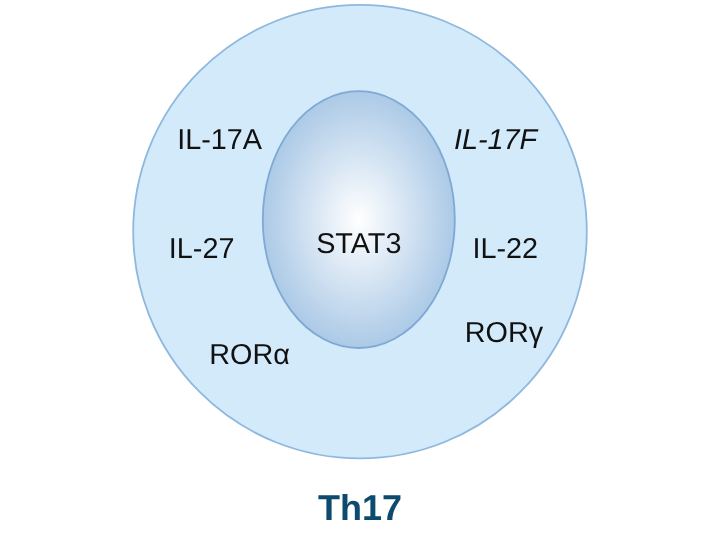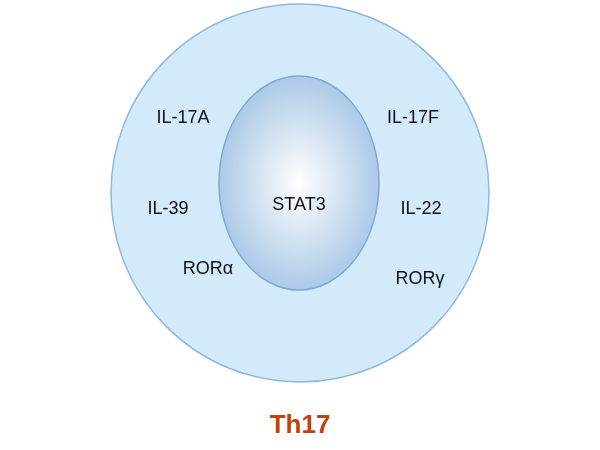--- a/index.html
+++ b/index.html
@@ -1,35 +1,35 @@
 <!DOCTYPE html>
 <html><head>
 <meta charset="utf-8">
 <style>
   html, body { margin:0; padding:0; background:#ffffff; }
   body { width:600px; height:450px; position:relative; overflow:hidden; font-family:"Liberation Sans", sans-serif; }
   svg { position:absolute; left:0; top:0; }
-  .lbl { position:absolute; font-size:18px; color:#111; white-space:nowrap; transform:translate(-50%,-50%); }
-  .title { position:absolute; font-size:26px; font-weight:bold; color:#c2410c; transform:translate(-50%,-50%); }
+  .lbl { position:absolute; font-size:24px; color:#111; white-space:nowrap; transform:translate(-50%,-50%); }
+  .title { position:absolute; font-size:30px; font-weight:bold; color:#0c4a6e; transform:translate(-50%,-50%); }
 </style>
 </head>
 <body>
 
 <svg width="600" height="450">
   <defs>
     <radialGradient id="g" cx="50%" cy="50%" r="55%">
       <stop offset="0%" stop-color="#ffffff"></stop>
       <stop offset="100%" stop-color="#a3c4e4"></stop>
     </radialGradient>
   </defs>
   <circle cx="300" cy="193" r="189" fill="#d3eafb" stroke="#8fb8de" stroke-width="1.5"></circle>
   <ellipse cx="299" cy="183" rx="80" ry="107" fill="url(#g)" stroke="#7fa9d4" stroke-width="1.5"></ellipse>
 </svg>
 
 <div class="lbl" style="left:299px;top:204px;">STAT3</div>
 <div class="lbl" style="left:183px;top:117px;">IL-17A</div>
-<div class="lbl" style="left:413px;top:117px;">IL-17F</div>
-<div class="lbl" style="left:168px;top:208px;">IL-39</div>
+<div class="lbl" style="left:413px;top:117px;font-style:italic;">IL-17F</div>
+<div class="lbl" style="left:168px;top:208px;">IL-27</div>
 <div class="lbl" style="left:421px;top:208px;text-align:right;">IL-22</div>
-<div class="lbl" style="left:208px;top:268px;">RORα</div>
+<div class="lbl" style="left:208px;top:296px;">RORα</div>
 <div class="lbl" style="left:420px;top:278px;">RORγ</div>
 
 <div class="title" style="left:300px;top:424px;">Th17</div>
 
 </body></html>

